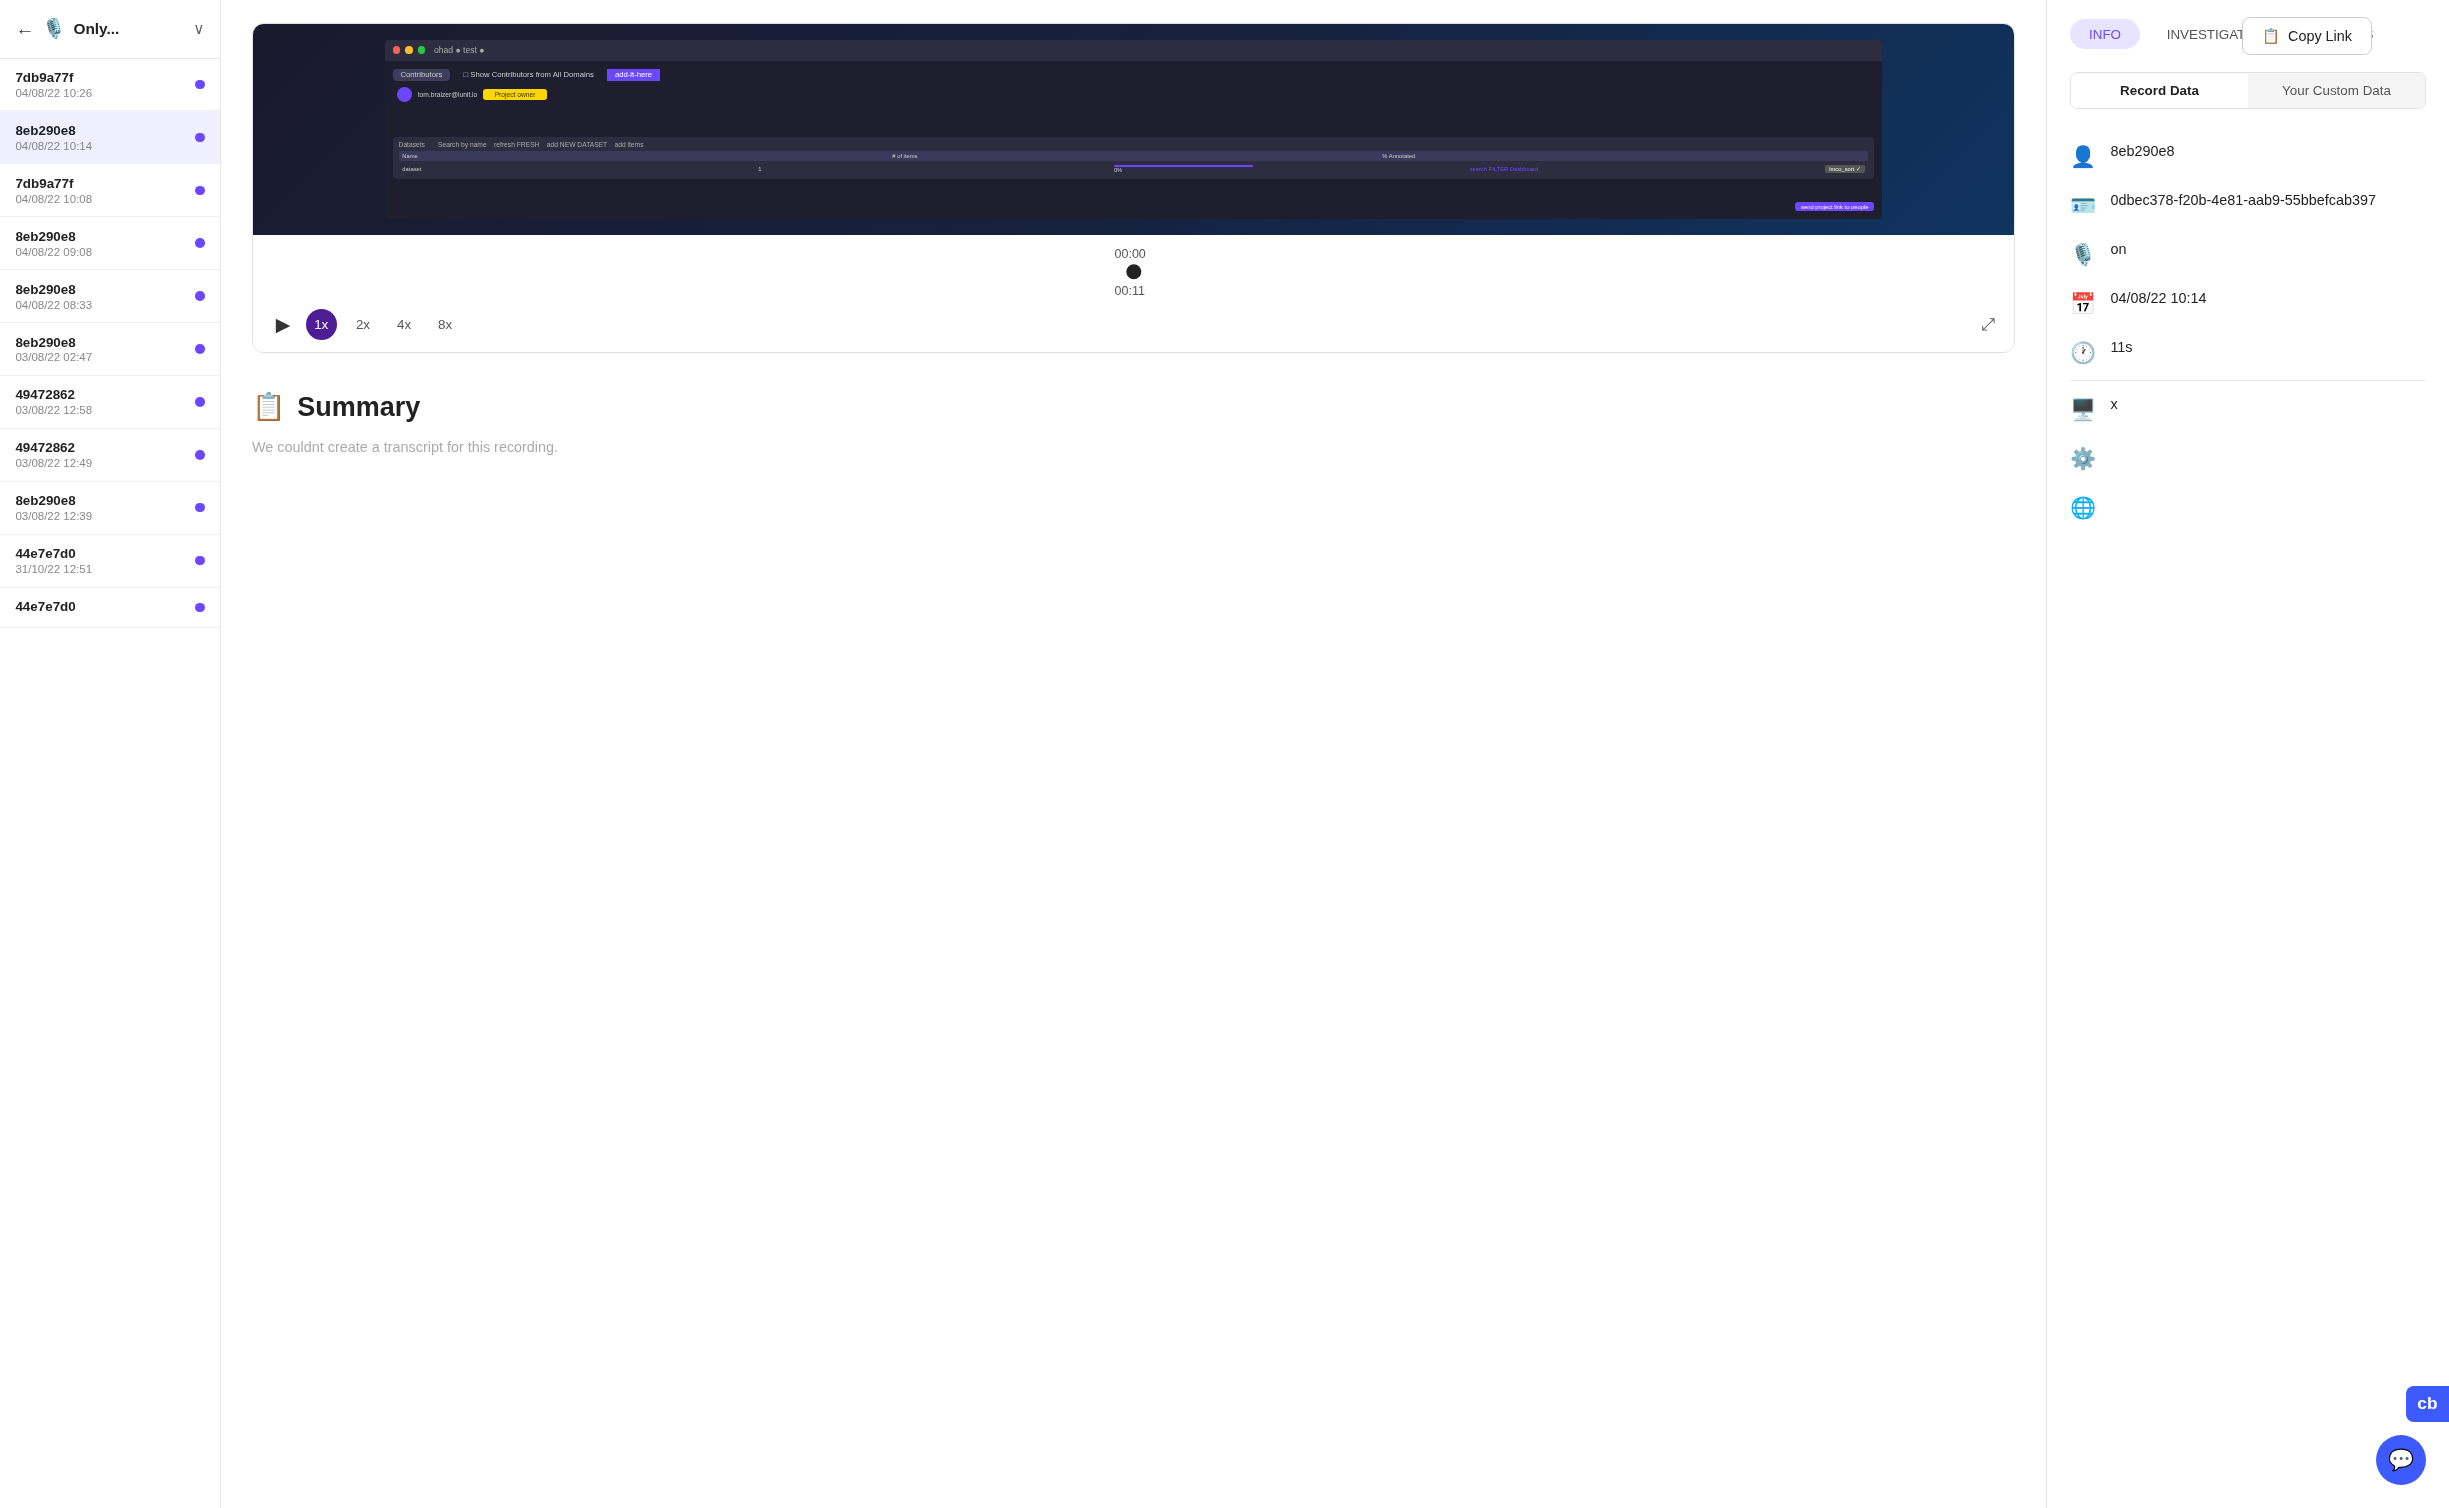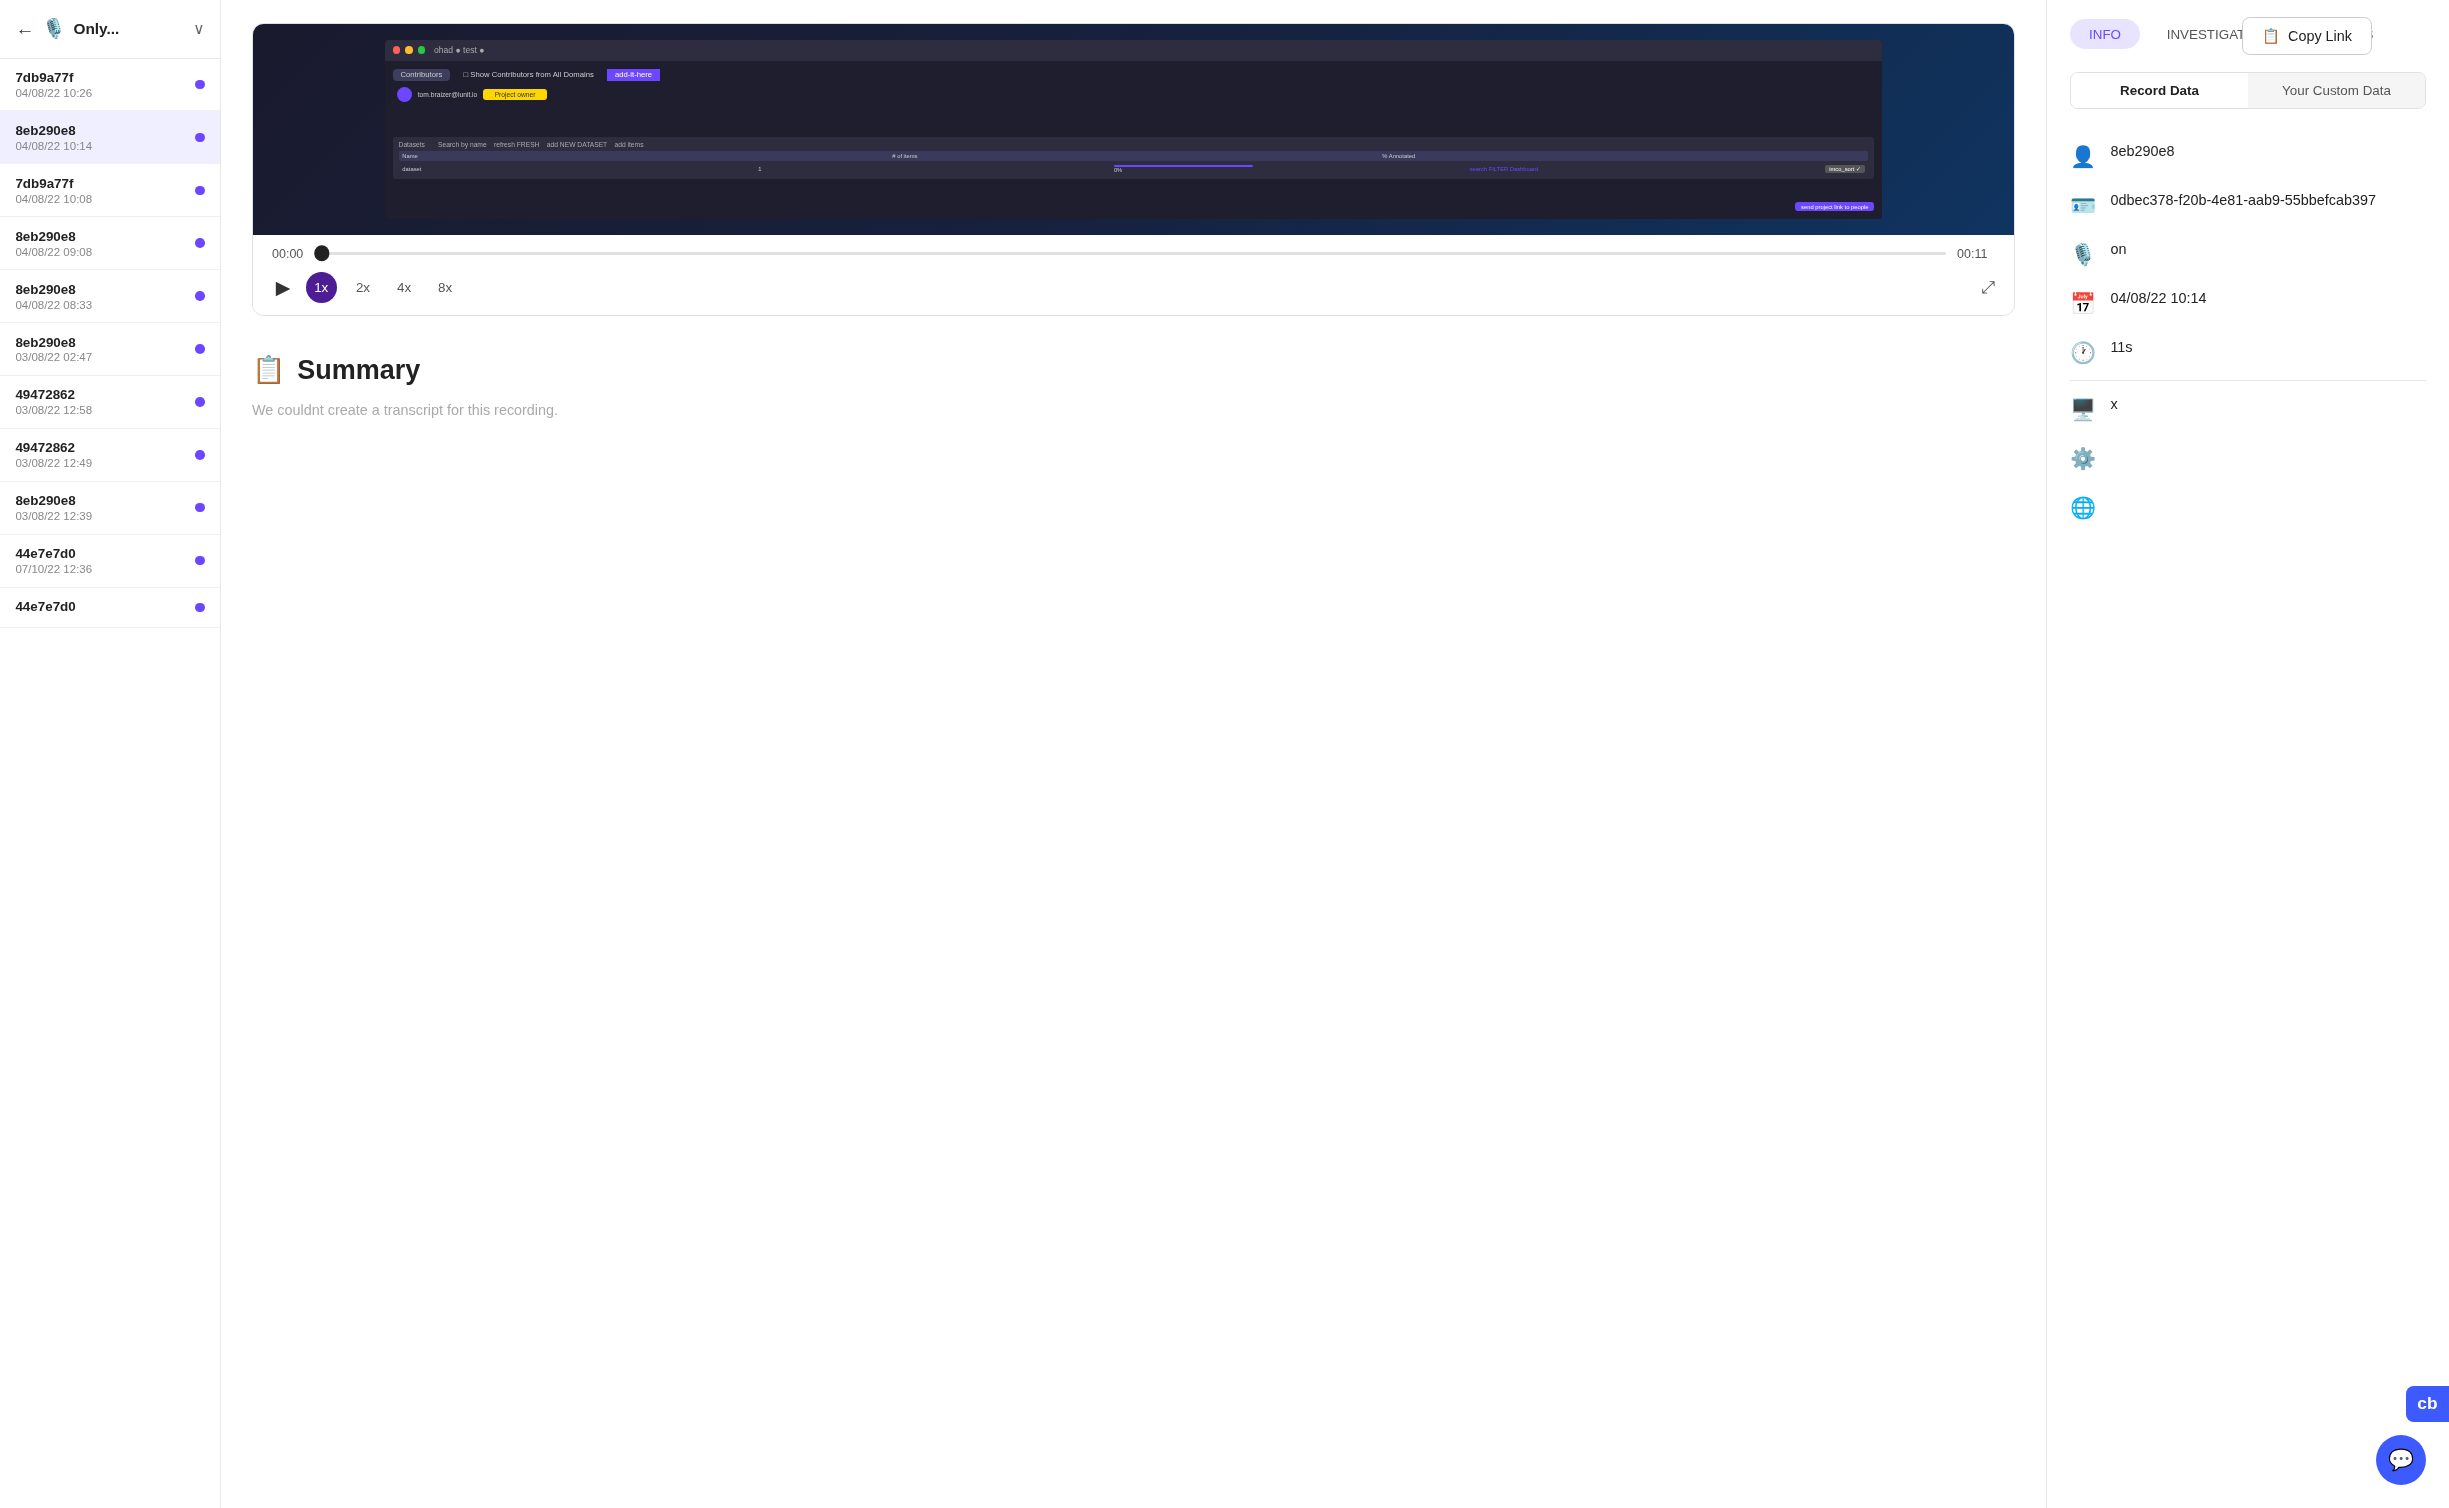--- a/index.html
+++ b/index.html
@@ -141,20 +141,21 @@
     
     .video-controls {
       padding: 11.5px 19px;
       background: #fff;
     }
     .progress-bar-container {
       display: flex;
       align-items: center;
       gap: 11.5px;
       margin-bottom: 11.5px;
+      flex-direction: column;
     }
     .time-label { font-size: 12.5px; color: #555; min-width: 38px; }
     .progress-track {
       flex: 1;
       height: 3.8px;
       background: #e0e0e0;
       border-radius: 1.9px;
       position: relative;
     }
     .progress-thumb {
@@ -430,21 +431,21 @@
       <div class="sidebar-item">
       <div class="sidebar-item-text">
         <div class="sidebar-item-id">8eb290e8</div>
         <div class="sidebar-item-date">03/08/22 12:39</div>
       </div>
       <div class="sidebar-item-dot"></div>
     </div>
       <div class="sidebar-item">
       <div class="sidebar-item-text">
         <div class="sidebar-item-id">44e7e7d0</div>
-        <div class="sidebar-item-date">07/10/22 12:36</div>
+        <div class="sidebar-item-date">31/10/22 12:51</div>
       </div>
       <div class="sidebar-item-dot"></div>
     </div>
       <div class="sidebar-item">
       <div class="sidebar-item-text">
         <div class="sidebar-item-id">44e7e7d0</div>
         <div class="sidebar-item-date"></div>
       </div>
       <div class="sidebar-item-dot"></div>
     </div>

